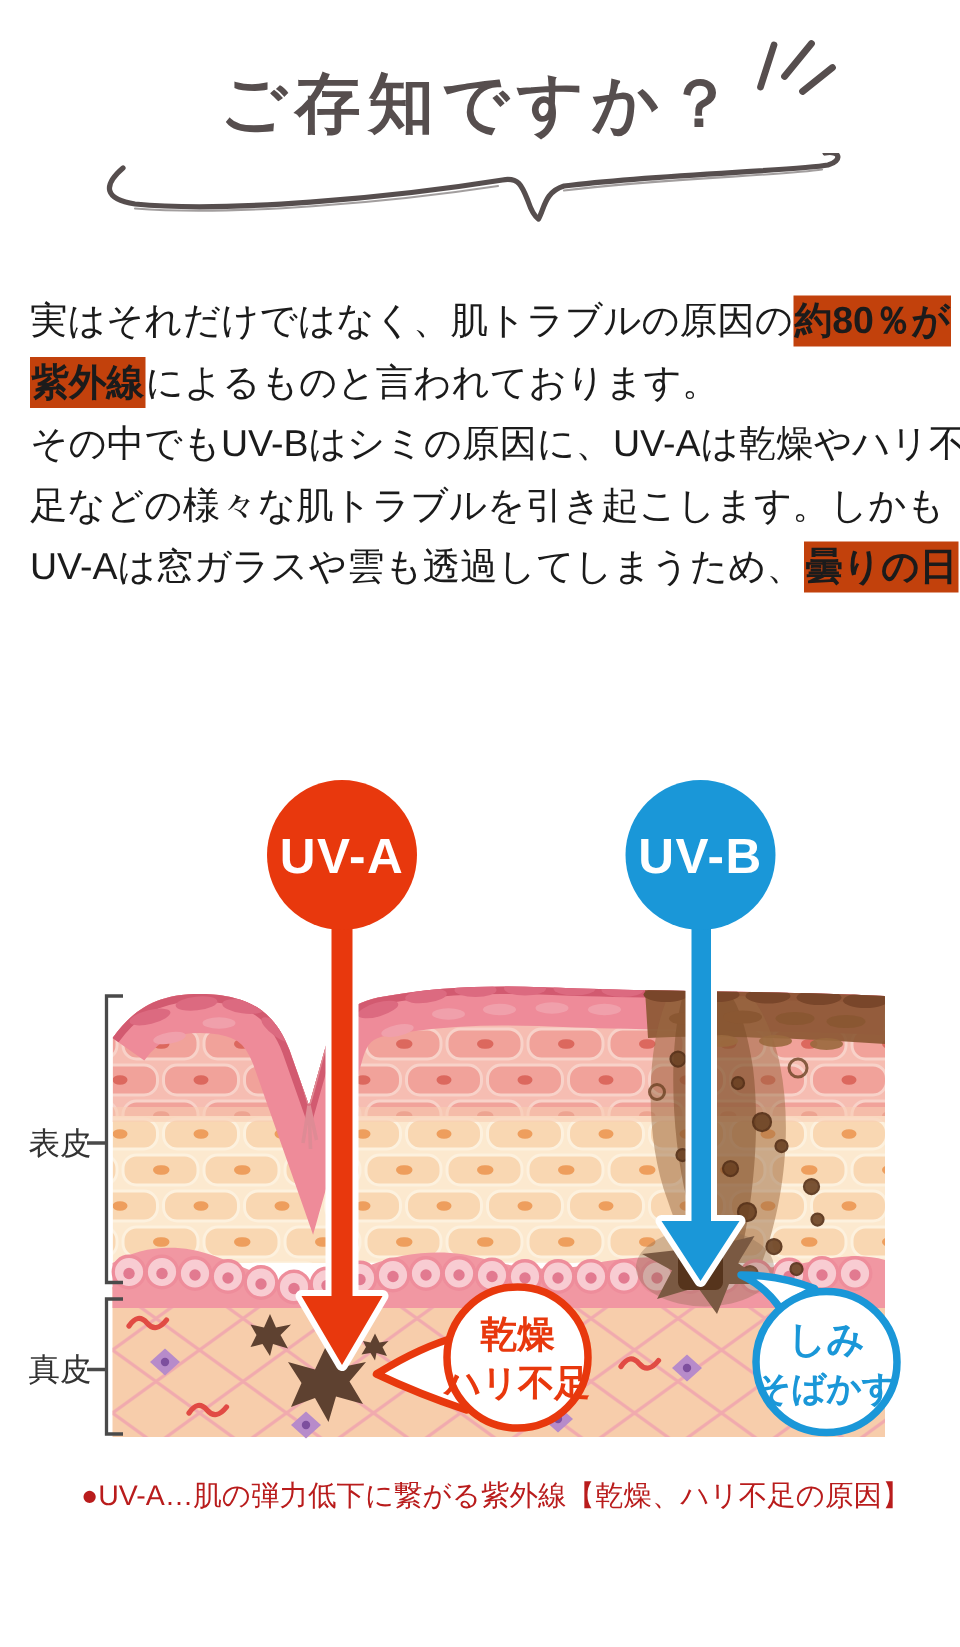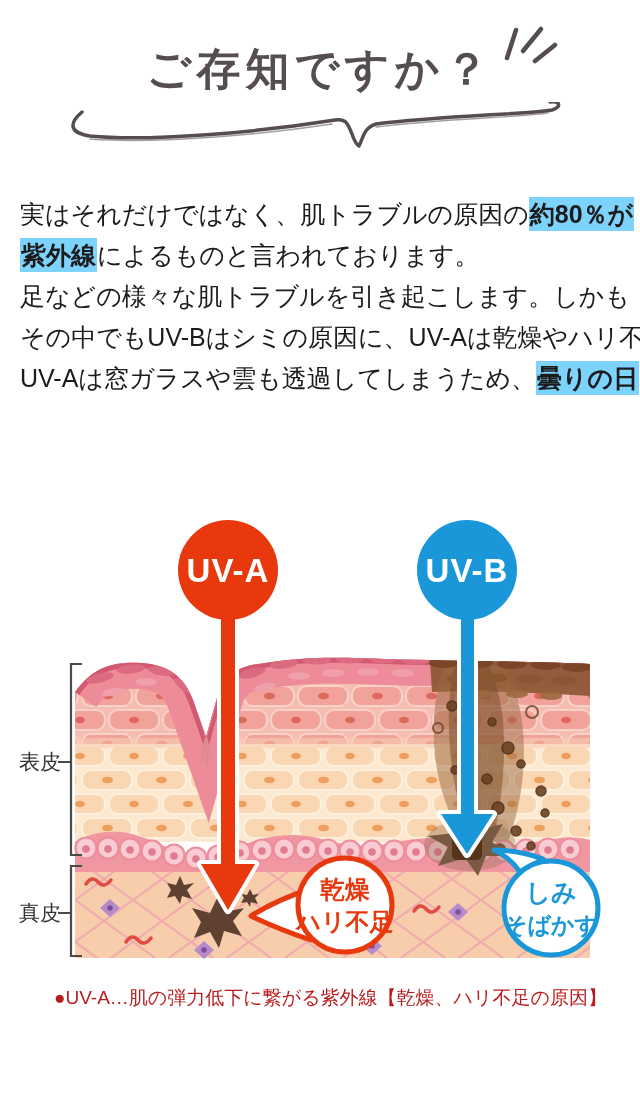--- a/index.html
+++ b/index.html
@@ -8,21 +8,21 @@
   .headline{position:absolute;top:40px;left:0;width:100%;text-align:center;
         font-family:"Liberation Serif","DejaVu Serif",serif;font-size:44px;font-weight:600;
         letter-spacing:5px;color:#564e4e;}
   .flourish,.sparkle,.diagram{position:absolute;}
   .sparkle{top:18px;left:497px;}
   .flourish{top:102px;left:60px;}
   .diagram{top:500px;left:0;}
   .intro{position:absolute;left:20px;top:194px;width:612px;font-size:25px;line-height:41px;
         color:#1b1b1b;}
   .intro .ln{white-space:nowrap;}
-  .hl{background:#7dd3fc;font-weight:bold;padding:3px 1px;text-align:center;}
+  .hl{background:#c2410c;font-weight:bold;padding:3px 1px;text-align:center;}
   .notes{position:absolute;left:54px;top:982px;font-size:19px;line-height:32px;color:#b91c1c;}
   svg text{font-family:"Liberation Sans","DejaVu Sans",sans-serif;}
 </style>
 </head>
 <body>
 
 <div class="page">
 
   <div class="headline">ご存知ですか？</div>
 
@@ -37,22 +37,22 @@
   <svg class="flourish" width="508" height="56" viewBox="0 0 508 56">
     <path d="M22,10 C8,22 10,31 30,34 C90,40 200,30 275,18 C286,16 288,22 292,32
              C294,38 296,42 299,44 C303,37 303,26 316,22 C380,14 470,12 492,8
              C502,5 500,-2 490,0" fill="none" stroke="#564e4e" stroke-width="3.5" stroke-linecap="round" stroke-linejoin="round"></path>
     <path d="M30,37 C95,42 200,33 272,22 M316,25 C380,17 462,15 488,11" fill="none" stroke="#564e4e" stroke-width="1.4" opacity="0.55" stroke-linecap="round"></path>
   </svg>
 
   <div class="intro">
     <div class="ln"><span>実はそれだけではなく、肌トラブルの原因の</span><span class="hl">約80％が</span></div>
     <div class="ln"><span class="hl">紫外線</span><span>によるものと言われております。</span></div>
+    <div class="ln"><span>その中でもUV-Bはシミの原因に、UV-Aは乾燥やハリ不</span></div>
     <div class="ln"><span>足などの様々な肌トラブルを引き起こします。しかも</span></div>
-    <div class="ln"><span>その中でもUV-Bはシミの原因に、UV-Aは乾燥やハリ不</span></div>
     <div class="ln"><span>UV-Aは窓ガラスや雲も透過してしまうため、</span><span class="hl">曇りの日</span></div>
   </div>
 
   <svg class="diagram" width="640" height="470" viewBox="0 500 640 470">
     <defs>
       <clipPath id="skinClip">
           <rect x="75" y="662" width="515" height="296"></rect>
         </clipPath>
       <clipPath id="epiClip">
         <path d="M75,692 C92,668 112,661 142,663 C166,665 183,674 193,700 L206,737 L217,698

